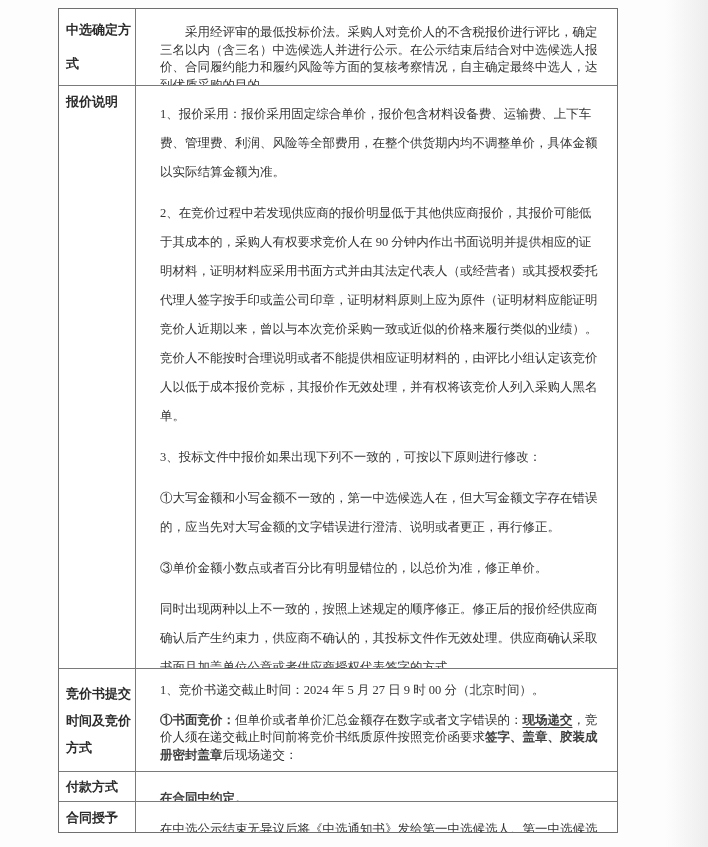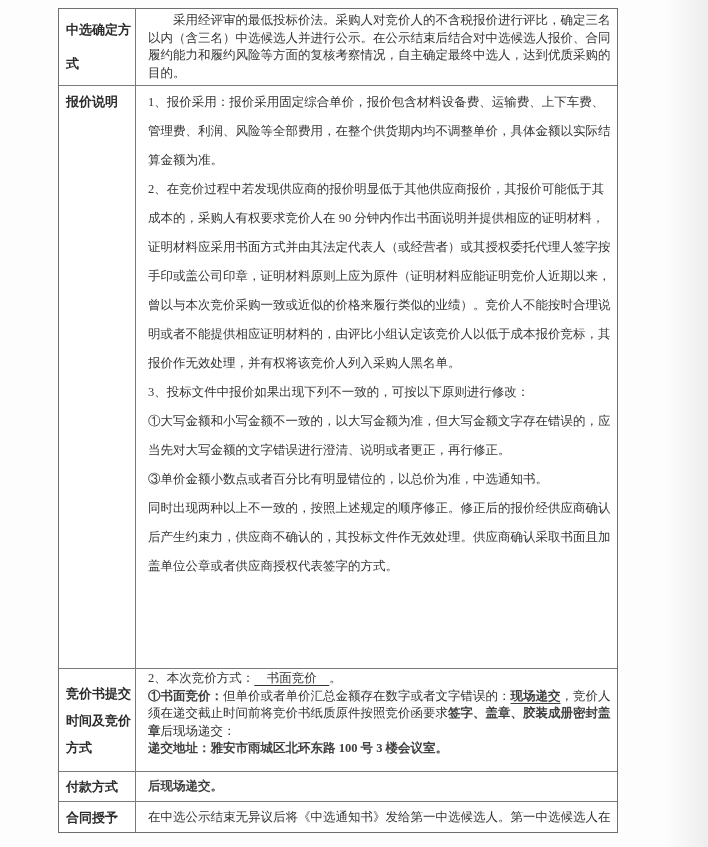--- a/index.html
+++ b/index.html
@@ -30,21 +30,21 @@
     padding:0 4px 0 7px;
     display:flex;flex-direction:column;justify-content:center;
     word-break:break-all;line-break:anywhere;
   }
   .tcell{
     flex:1;box-sizing:border-box;
     font-size:12.5px;color:#343434;
     padding:0 6px 0 12px;
     word-break:break-all;line-break:anywhere;
   }
-  .tcell p{margin:0;}
+  .tcell p{margin:12px;}
   .b{font-weight:bold;color:#404040;}
   .u{text-decoration:underline;text-underline-offset:3px;}
   .indent{text-indent:2em;}
 
   
   .trow-selection-method{height:77px;}
   .trow-selection-method .tlabel{line-height:34px;}
   .trow-selection-method .tcell{line-height:17.5px;padding-top:3px;}
 
   .trow-quotation-notes{height:583px;}
@@ -73,37 +73,37 @@
         <div class="tcell">
           <p class="indent"><span>采用经评审的最低投标价法。采购人对竞价人的不含税报价进行评比，确定三名以内（含三名）中选候选人并进行公示。在公示结束后结合对中选候选人报价、合同履约能力和履约风险等方面的复核考察情况，自主确定最终中选人，达到优质采购的目的。</span></p>
         </div>
       </div>
       <div class="trow trow-quotation-notes">
         <div class="tlabel">报价说明</div>
         <div class="tcell">
           <p class=""><span>1、报价采用：报价采用固定综合单价，报价包含材料设备费、运输费、上下车费、管理费、利润、风险等全部费用，在整个供货期内均不调整单价，具体金额以实际结算金额为准。</span></p>
           <p class=""><span>2、在竞价过程中若发现供应商的报价明显低于其他供应商报价，其报价可能低于其成本的，采购人有权要求竞价人在 90 分钟内作出书面说明并提供相应的证明材料，证明材料应采用书面方式并由其法定代表人（或经营者）或其授权委托代理人签字按手印或盖公司印章，证明材料原则上应为原件（证明材料应能证明竞价人近期以来，曾以与本次竞价采购一致或近似的价格来履行类似的业绩）。竞价人不能按时合理说明或者不能提供相应证明材料的，由评比小组认定该竞价人以低于成本报价竞标，其报价作无效处理，并有权将该竞价人列入采购人黑名单。</span></p>
           <p class=""><span>3、投标文件中报价如果出现下列不一致的，可按以下原则进行修改：</span></p>
-          <p class=""><span>①大写金额和小写金额不一致的，以大写金额为准，但大写金额文字存在错误的，应当先对大写金额的文字错误进行澄清、说明或者更正，再行修正。</span></p>
-          <p class=""><span>③单价金额小数点或者百分比有明显错位的，以总价为准，中选通知书。</span></p>
+          <p class=""><span>①大写金额和小写金额不一致的，第一中选候选人在，但大写金额文字存在错误的，应当先对大写金额的文字错误进行澄清、说明或者更正，再行修正。</span></p>
+          <p class=""><span>③单价金额小数点或者百分比有明显错位的，以总价为准，修正单价。</span></p>
           <p class=""><span>同时出现两种以上不一致的，按照上述规定的顺序修正。修正后的报价经供应商确认后产生约束力，供应商不确认的，其投标文件作无效处理。供应商确认采取书面且加盖单位公章或者供应商授权代表签字的方式。</span></p>
         </div>
       </div>
       <div class="trow trow-bid-submission">
         <div class="tlabel">竞价书提交时间及竞价方式</div>
         <div class="tcell">
-          <p class=""><span>2、本次竞价方式：</span><span class="u">　书面竞价　</span><span>。</span></p>
+          <p class=""><span>1、竞价书递交截止时间：2024 年 5 月 27 日 9 时 00 分（北京时间）。</span></p>
           <p class=""><span class="b">①书面竞价：</span><span>但单价或者单价汇总金额存在数字或者文字错误的：</span><span class="b u">现场递交</span><span>，竞价人须在递交截止时间前将竞价书纸质原件按照竞价函要求</span><span class="b">签字、盖章、胶装成册密封盖章</span><span>后现场递交：</span></p>
           <p class=""><span class="b">递交地址：雅安市雨城区北环东路 100 号 3 楼会议室。</span></p>
         </div>
       </div>
       <div class="trow trow-payment">
         <div class="tlabel">付款方式</div>
         <div class="tcell">
-          <p class=""><span class="b">后现场递交。</span></p>
+          <p class=""><span class="b">在合同中约定。</span></p>
         </div>
       </div>
       <div class="trow trow-contract-award">
         <div class="tlabel">合同授予</div>
         <div class="tcell">
           <p class=""><span>在中选公示结束无异议后将《中选通知书》发给第一中选候选人。第一中选候选人在</span></p>
         </div>
       </div>
     </div>
 </div>

